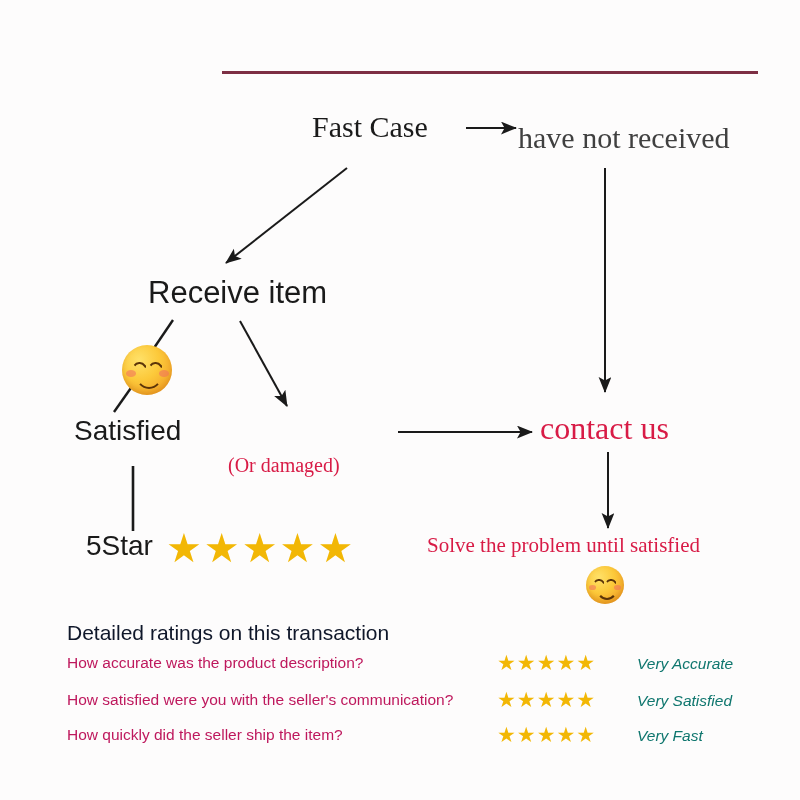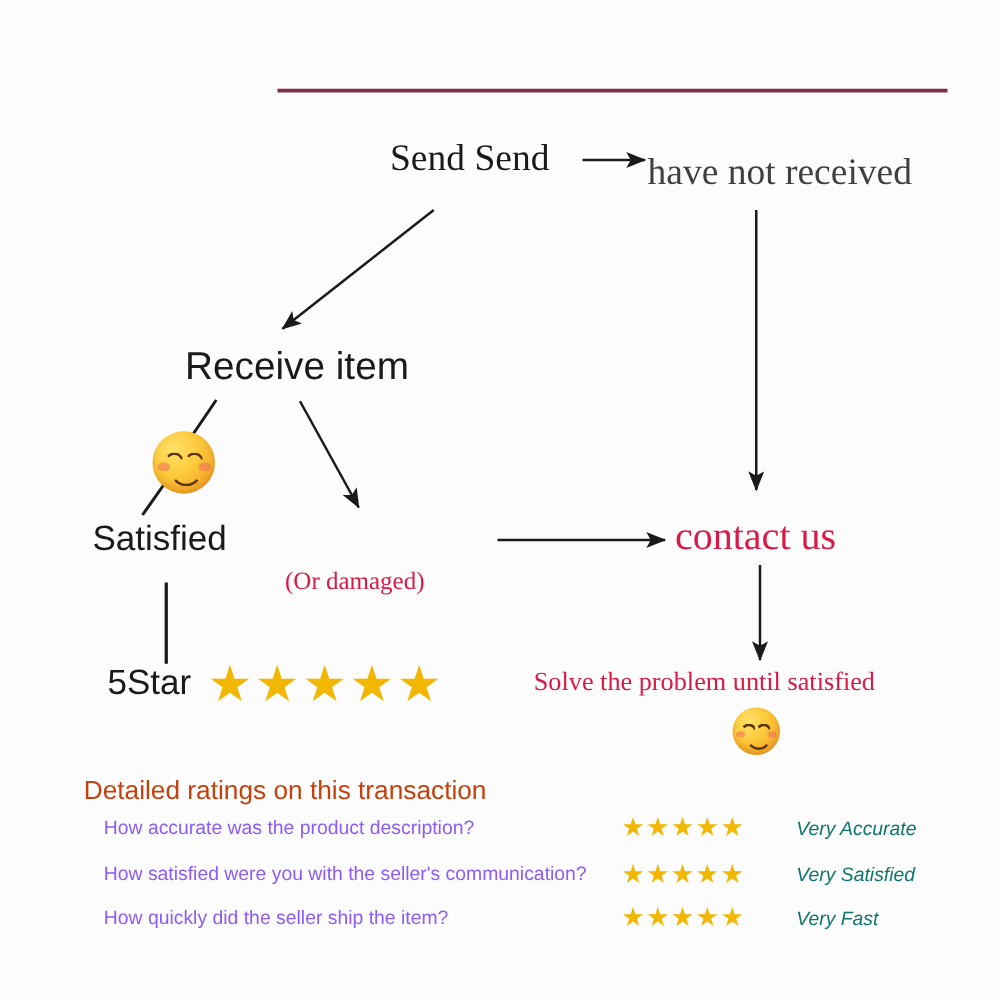--- a/index.html
+++ b/index.html
@@ -118,36 +118,36 @@
   }
   .star-row { position: absolute; white-space: nowrap; }
   #big-star-row { left: 166px; top: 526px; font-size: 40px; letter-spacing: 2px; }
 
   
   #ratings-title {
     position: absolute;
     left: 67px;
     top: 621px;
     font-size: 21px;
-    color: #c2410c;
+    color: #0f172a;
     font-family: "Liberation Sans", sans-serif;
     white-space: nowrap;
   }
   .rating-row {
     position: absolute;
     left: 67px;
     width: 700px;
     height: 26px;
   }
   .rating-q {
     position: absolute;
-    left: 16px;
+    left: 0;
     top: 0;
     font-size: 15.5px;
-    color: #8b5cf6;
+    color: #be185d;
     font-family: "Liberation Sans", sans-serif;
     white-space: nowrap;
   }
   .rating-stars {
     position: absolute;
     left: 430px;
     top: -3px;
     font-size: 21px;
     letter-spacing: 1px;
     white-space: nowrap;
@@ -191,21 +191,21 @@
 
     <line x1="240" y1="321" x2="287" y2="406" stroke="#1a1a1a" stroke-width="2" marker-end="url(#arw)"></line>
 
     <line x1="398" y1="432" x2="532" y2="432" stroke="#1a1a1a" stroke-width="2" marker-end="url(#arw)"></line>
 
     <line x1="133" y1="466" x2="133" y2="531" stroke="#1a1a1a" stroke-width="2.6"></line>
 
     <line x1="608" y1="452" x2="608" y2="528" stroke="#1a1a1a" stroke-width="2" marker-end="url(#arw)"></line>
   </svg>
 
-  <div class="node serif-black" id="node-send-case">Send Send</div>
+  <div class="node serif-black" id="node-send-case">Fast Case</div>
 
   <div class="node serif-red" id="node-not-received" style="color: #404040; margin-top: 12px;">have not received</div>
 
   <div class="node sans-black" id="node-receive-item">Receive item</div>
 
   <div class="node sans-black" id="node-satisfied">Satisfied</div>
 
 
   <div class="node serif-red" id="node-or-damaged" style="color: rgb(216, 27, 70);">(Or damaged)</div>
 

